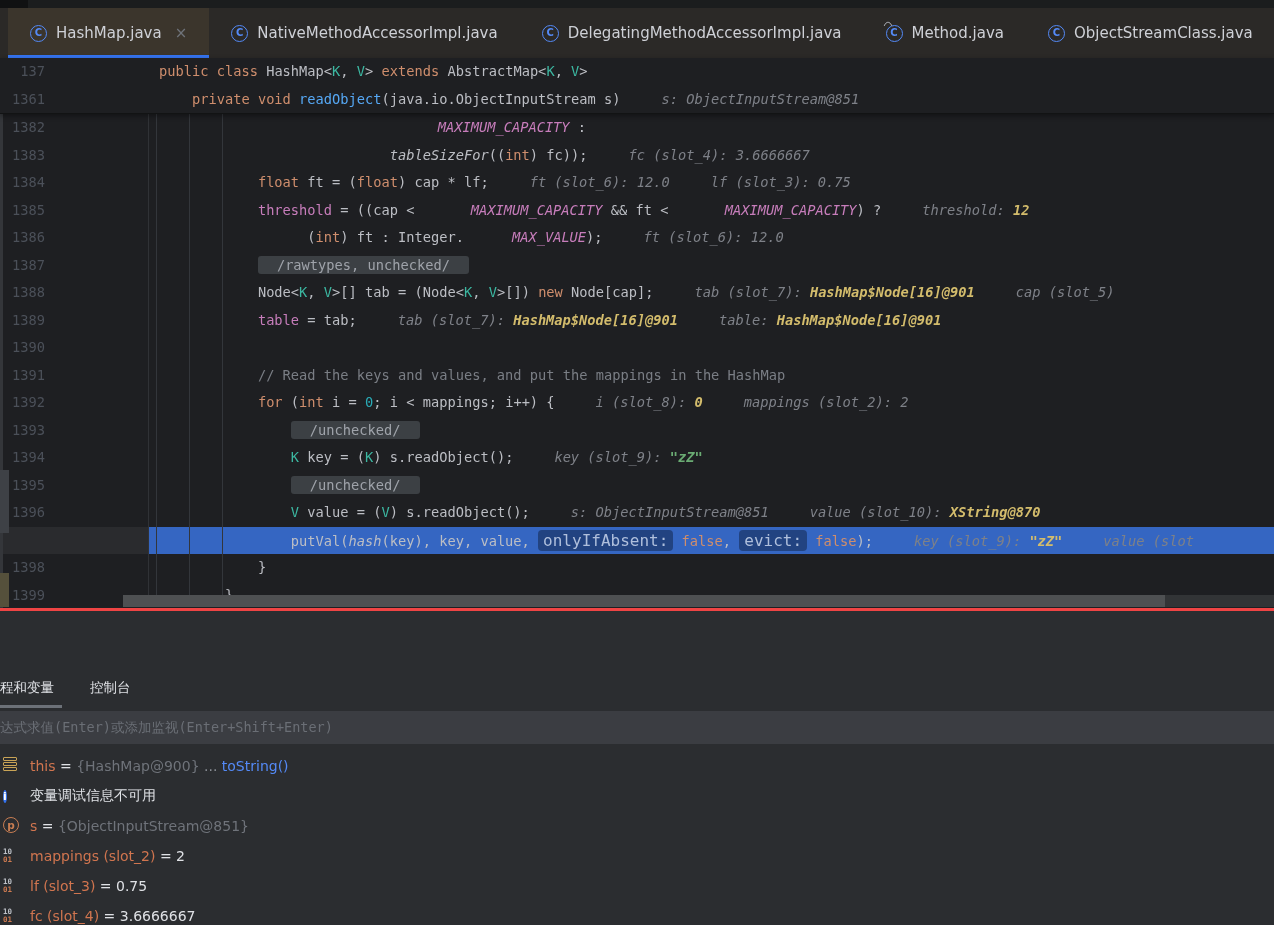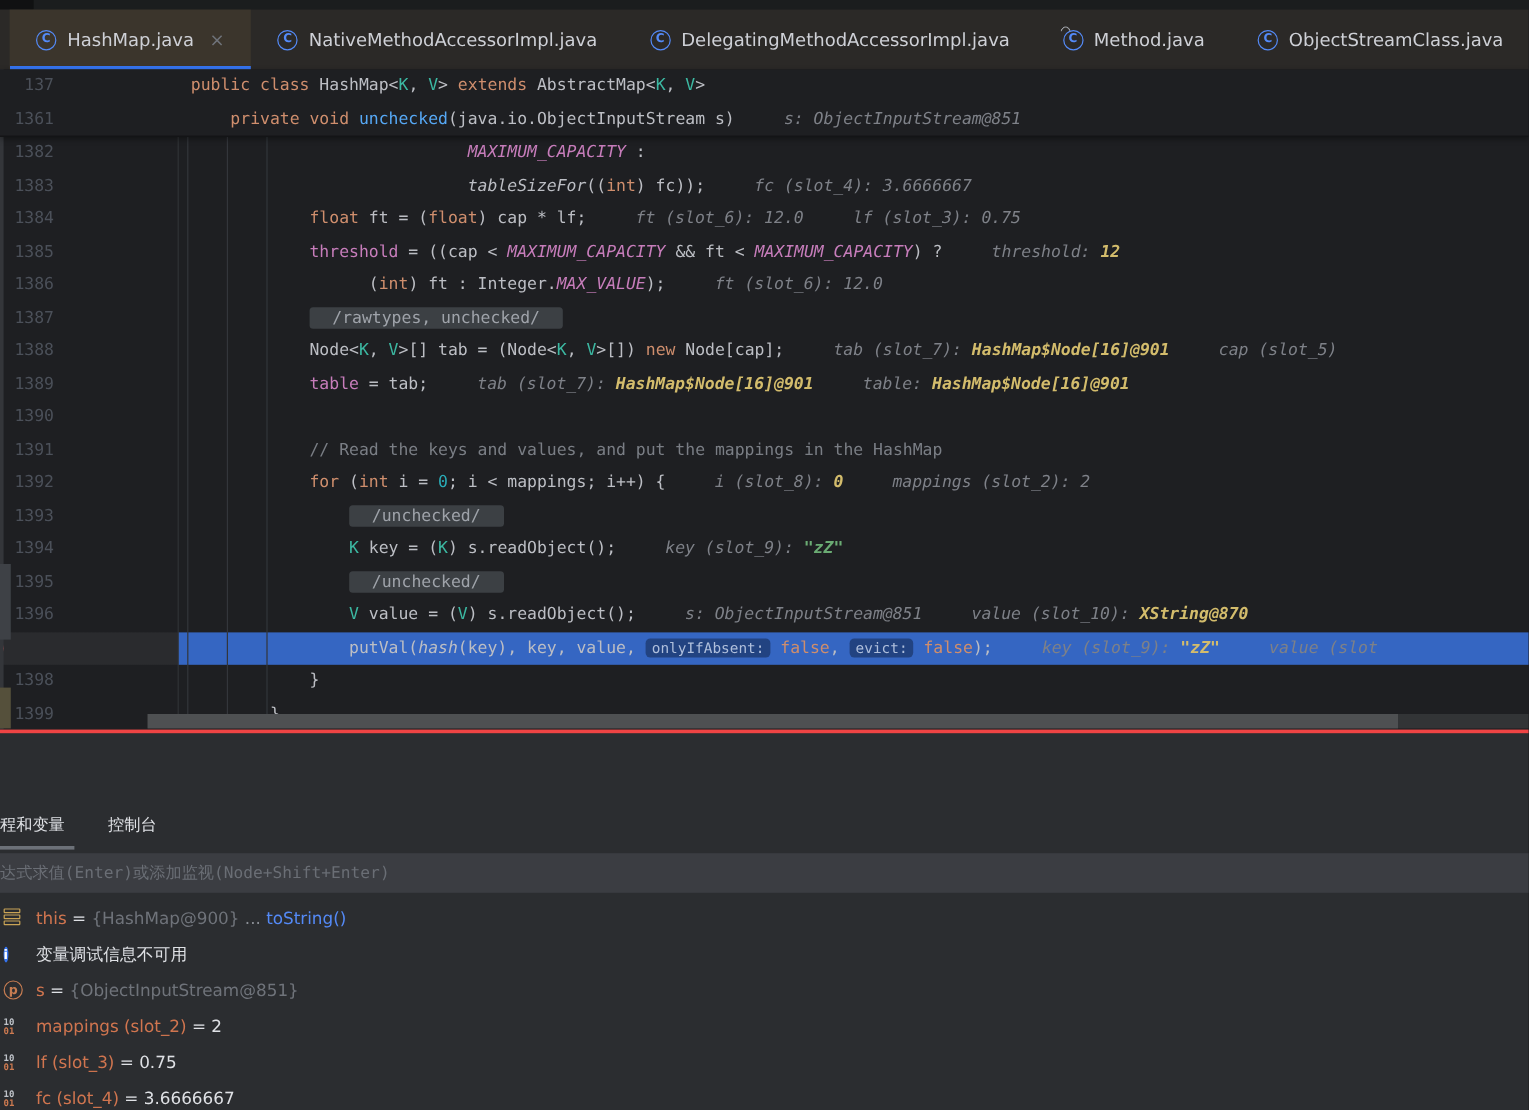--- a/index.html
+++ b/index.html
@@ -27,25 +27,25 @@
   #sticky{position:relative;z-index:5;background:#1E1F22;border-bottom:1px solid #121314;
           box-shadow:0 2px 5px rgba(0,0,0,.4);}
   #lines{position:relative;}
   .guide{position:absolute;top:0;width:1px;background:#33363B;z-index:0;}
   #gutterline{position:absolute;top:0;left:148px;width:1px;background:#303236;z-index:0;}
   .line.exec{background:linear-gradient(to right,#2A2B2E 0,#2A2B2E 148px,#3566C2 148px);}
   .bp{position:absolute;left:-14px;top:5px;width:17px;height:17px;border-radius:50%;background:#E25B5B;
       color:#fff;font-size:10px;line-height:17px;text-align:center;font-weight:bold;}
   
   .c-kw{color:#CF8E6D;} .c-pl{color:#BCBEC4;} .c-fld{color:#C77DBB;}
-  .c-cst{color:#C77DBB;font-style:italic;} .c-mtd{color:#56A8F5;}
+  .c-cst{color:#C77DBB;font-style:italic;margin-left:48px;} .c-mtd{color:#56A8F5;}
   .c-num{color:#2AACB8;} .c-typ{color:#3CB8A2;} .c-cmt{color:#7A7E85;margin-top:43px;}
   .c-itl{color:#BCBEC4;font-style:italic;}
   .c-fold{background:#3C4044;color:#9FA3AA;border-radius:3px;padding:1px 19px;}
-  .c-chip{background:rgba(10,18,40,.42);color:#AFBFDC;border-radius:4px;padding:1px 5px;font-size:12px;}
+  .c-chip{background:rgba(10,18,40,.42);color:#AFBFDC;border-radius:4px;padding:1px 5px;font-size:16px;}
   .hint{margin-left:41px;font-style:italic;}
   .c-hl{color:#7E8188;font-style:italic;}
   .c-hy{color:#D3BC6C;font-style:italic;font-weight:bold;}
   .c-hg{color:#6AAB73;font-style:italic;font-weight:bold;}
   
   #hscroll-track{position:absolute;left:123px;top:537px;width:1151px;height:12px;background:#323436;}
   #hscroll-thumb{position:absolute;left:123px;top:537px;width:1042px;height:12px;background:#4E5052;}
   #edge-left{position:absolute;left:0;top:58px;width:3px;height:550px;background:#34363A;}
   #edge-thumb{position:absolute;left:0;top:470px;width:9px;height:63px;background:#3E4146;}
   #edge-mark{position:absolute;left:0;top:573px;width:9px;height:34px;background:#55503B;}
@@ -97,21 +97,21 @@
       </div>
       <div class="tab">
         <span class="cicon">C</span>
         <span>ObjectStreamClass.java</span>
       </div>
     </div>
 
   <div id="editor">
     <div id="sticky">
         <div class="line"><span class="lnum">137</span><span class="codetxt"><span class="c-kw">public class </span><span class="c-pl">HashMap&lt;</span><span class="c-typ">K</span><span class="c-pl">, </span><span class="c-typ">V</span><span class="c-pl">&gt; </span><span class="c-kw">extends</span><span class="c-pl"> AbstractMap&lt;</span><span class="c-typ">K</span><span class="c-pl">, </span><span class="c-typ">V</span><span class="c-pl">&gt;</span></span></div>
-        <div class="line"><span class="lnum">1361</span><span class="codetxt">    <span class="c-kw">private void </span><span class="c-mtd">unchecked</span><span class="c-pl">(java.io.ObjectInputStream s)</span><span class="hint"><span class="c-hl">s: ObjectInputStream@851</span></span></span></div>
+        <div class="line"><span class="lnum">1361</span><span class="codetxt">    <span class="c-kw">private void </span><span class="c-mtd">readObject</span><span class="c-pl">(java.io.ObjectInputStream s)</span><span class="hint"><span class="c-hl">s: ObjectInputStream@851</span></span></span></div>
       </div>
     <div id="lines">
         <div id="gutterline" style="height: 481px;"></div>
         <div class="guide" style="left: 156px; height: 481px;"></div>
         <div class="guide" style="left: 189px; height: 481px;"></div>
         <div class="guide" style="left: 222px; height: 481px;"></div>
         <div class="line"><span class="lnum">1382</span><span class="codetxt">                            <span class="c-cst">MAXIMUM_CAPACITY</span><span class="c-pl"> :</span></span></div>
         <div class="line"><span class="lnum">1383</span><span class="codetxt">                            <span class="c-itl">tableSizeFor</span><span class="c-pl">((</span><span class="c-kw">int</span><span class="c-pl">) fc));</span><span class="hint"><span class="c-hl">fc (slot_4): 3.6666667</span></span></span></div>
         <div class="line"><span class="lnum">1384</span><span class="codetxt">            <span class="c-kw">float</span><span class="c-pl"> ft = (</span><span class="c-kw">float</span><span class="c-pl">) cap * lf;</span><span class="hint"><span class="c-hl">ft (slot_6): 12.0</span></span><span class="hint"><span class="c-hl">lf (slot_3): 0.75</span></span></span></div>
         <div class="line"><span class="lnum">1385</span><span class="codetxt">            <span class="c-fld">threshold</span><span class="c-pl"> = ((cap &lt; </span><span class="c-cst">MAXIMUM_CAPACITY</span><span class="c-pl"> &amp;&amp; ft &lt; </span><span class="c-cst">MAXIMUM_CAPACITY</span><span class="c-pl">) ?</span><span class="hint"><span class="c-hl">threshold: </span><span class="c-hy">12</span></span></span></div>
@@ -136,21 +136,21 @@
   <div id="edge-left"></div>
   <div id="edge-thumb"></div>
   <div id="edge-mark"></div>
 
   <div id="bottom">
     <div id="dbgtabs">
         <span class="dbgtab active">程和变量</span>
         <span class="dbgtab">控制台</span>
       </div>
     <div id="exprbar">
-      <span id="exprph">达式求值(Enter)或添加监视(Node+Shift+Enter)</span>
+      <span id="exprph">达式求值(Enter)或添加监视(Enter+Shift+Enter)</span>
     </div>
     <div id="vars">
         <div class="varrow"><span class="varicon bars"><span></span><span></span><span></span></span><span class="v-vn">this</span><span class="v-vw"> = </span><span class="v-vg">{HashMap@900}</span><span class="v-vg2"> ... </span><span class="v-vlink">toString()</span></div>
         <div class="varrow"><span class="varicon"><span class="ic-info">i</span></span><span class="v-vw">变量调试信息不可用</span></div>
         <div class="varrow"><span class="varicon"><span class="ic-param" style="display: block;">p</span></span><span class="v-vn">s</span><span class="v-vw"> = </span><span class="v-vg">{ObjectInputStream@851}</span></div>
         <div class="varrow"><span class="varicon"><span class="ic-prim" style="display: block;"><div class="t">10</div><div class="b">01</div></span></span><span class="v-vn">mappings (slot_2)</span><span class="v-vw"> = 2</span></div>
         <div class="varrow"><span class="varicon"><span class="ic-prim" style="display: block;"><div class="t">10</div><div class="b">01</div></span></span><span class="v-vn">lf (slot_3)</span><span class="v-vw"> = 0.75</span></div>
         <div class="varrow"><span class="varicon"><span class="ic-prim" style="display: block;"><div class="t">10</div><div class="b">01</div></span></span><span class="v-vn">fc (slot_4)</span><span class="v-vw"> = 3.6666667</span></div>
       </div>
   </div>

